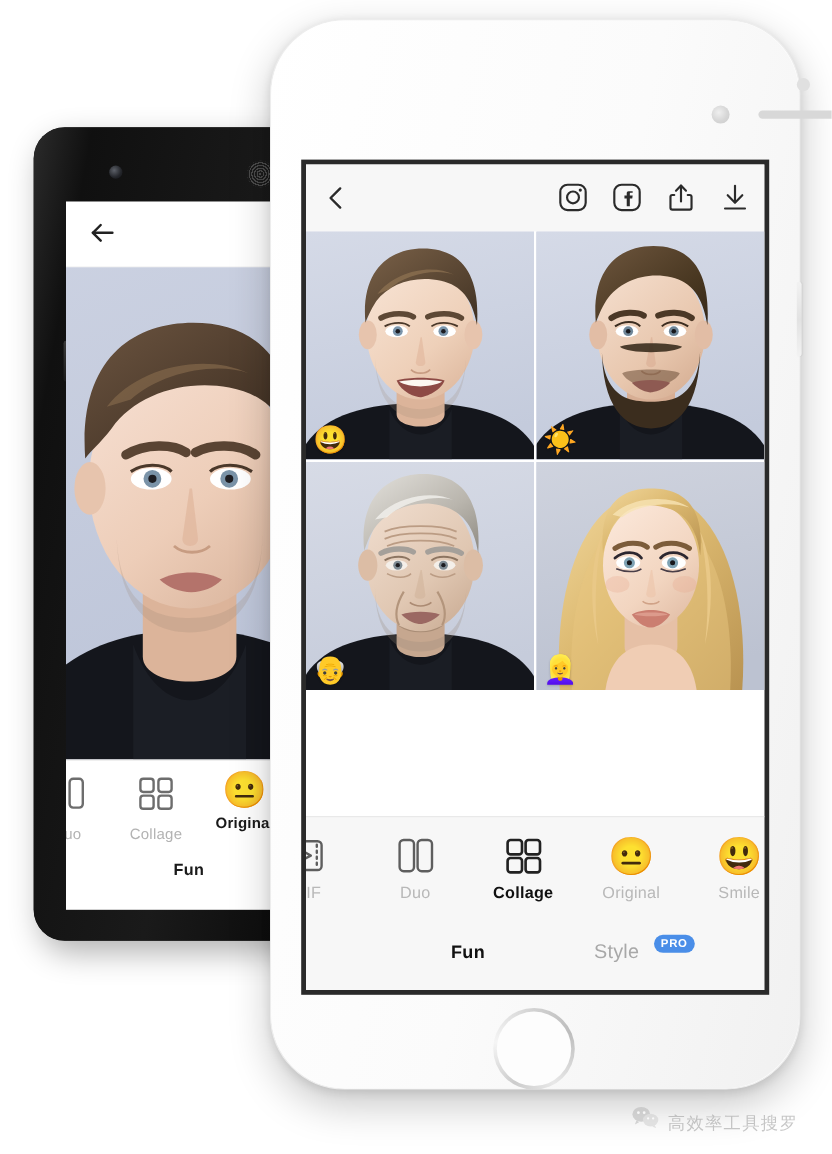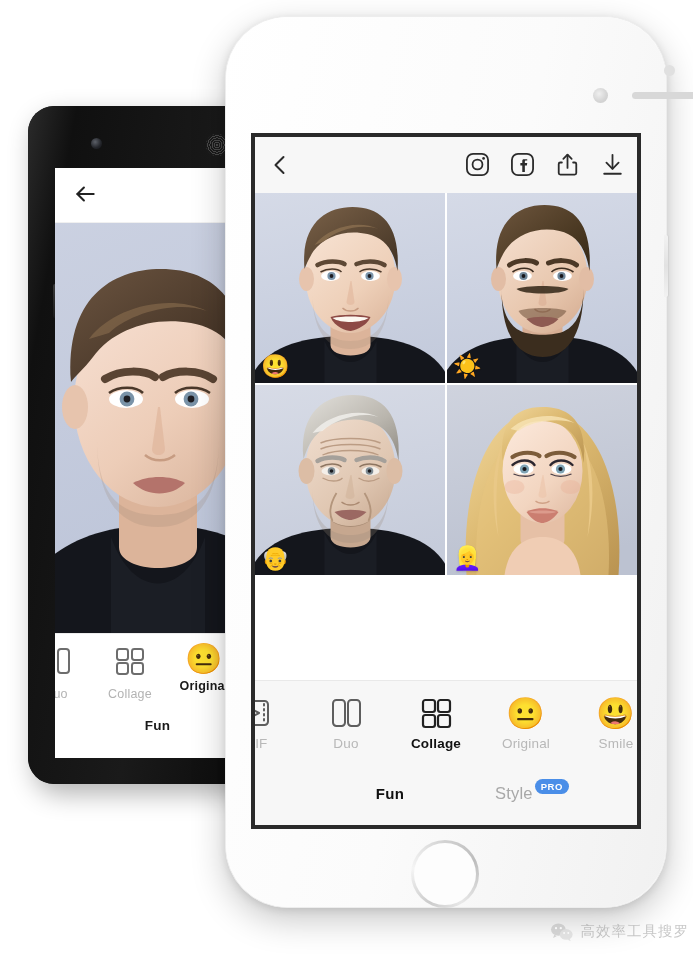--- a/index.html
+++ b/index.html
@@ -322,21 +322,21 @@
     font-size: 15px;
     font-weight: bold;
     color: #111111;
     letter-spacing: .3px;
   }
   #cat-style {
     position: absolute;
     left: 240px;
     display: flex;
     align-items: center;
-    gap: 2px;
+    gap: 12px;
     justify-content: space-between;
   }
   #cat-style .txt {
     font-size: 16.5px;
     color: #a8a8a8;
     letter-spacing: .2px;
   }
   #pro-badge {
     display: inline-block;
     background: #4a8ee8;
@@ -346,24 +346,24 @@
     letter-spacing: .6px;
     padding: 2px 6px 2px 6px;
     border-radius: 9px;
     position: relative;
     top: -7px;
   }
 
   
   #watermark {
     position: absolute;
-    right: 4px;
+    right: 28px;
     bottom: 16px;
     display: flex;
-    align-items: flex-start;
+    align-items: flex-end;
     gap: 7px;
     opacity: .55;
   }
   #wm-text {
     font-size: 14.5px;
     color: #9a9a9a;
     letter-spacing: 1px;
   }
 
   

